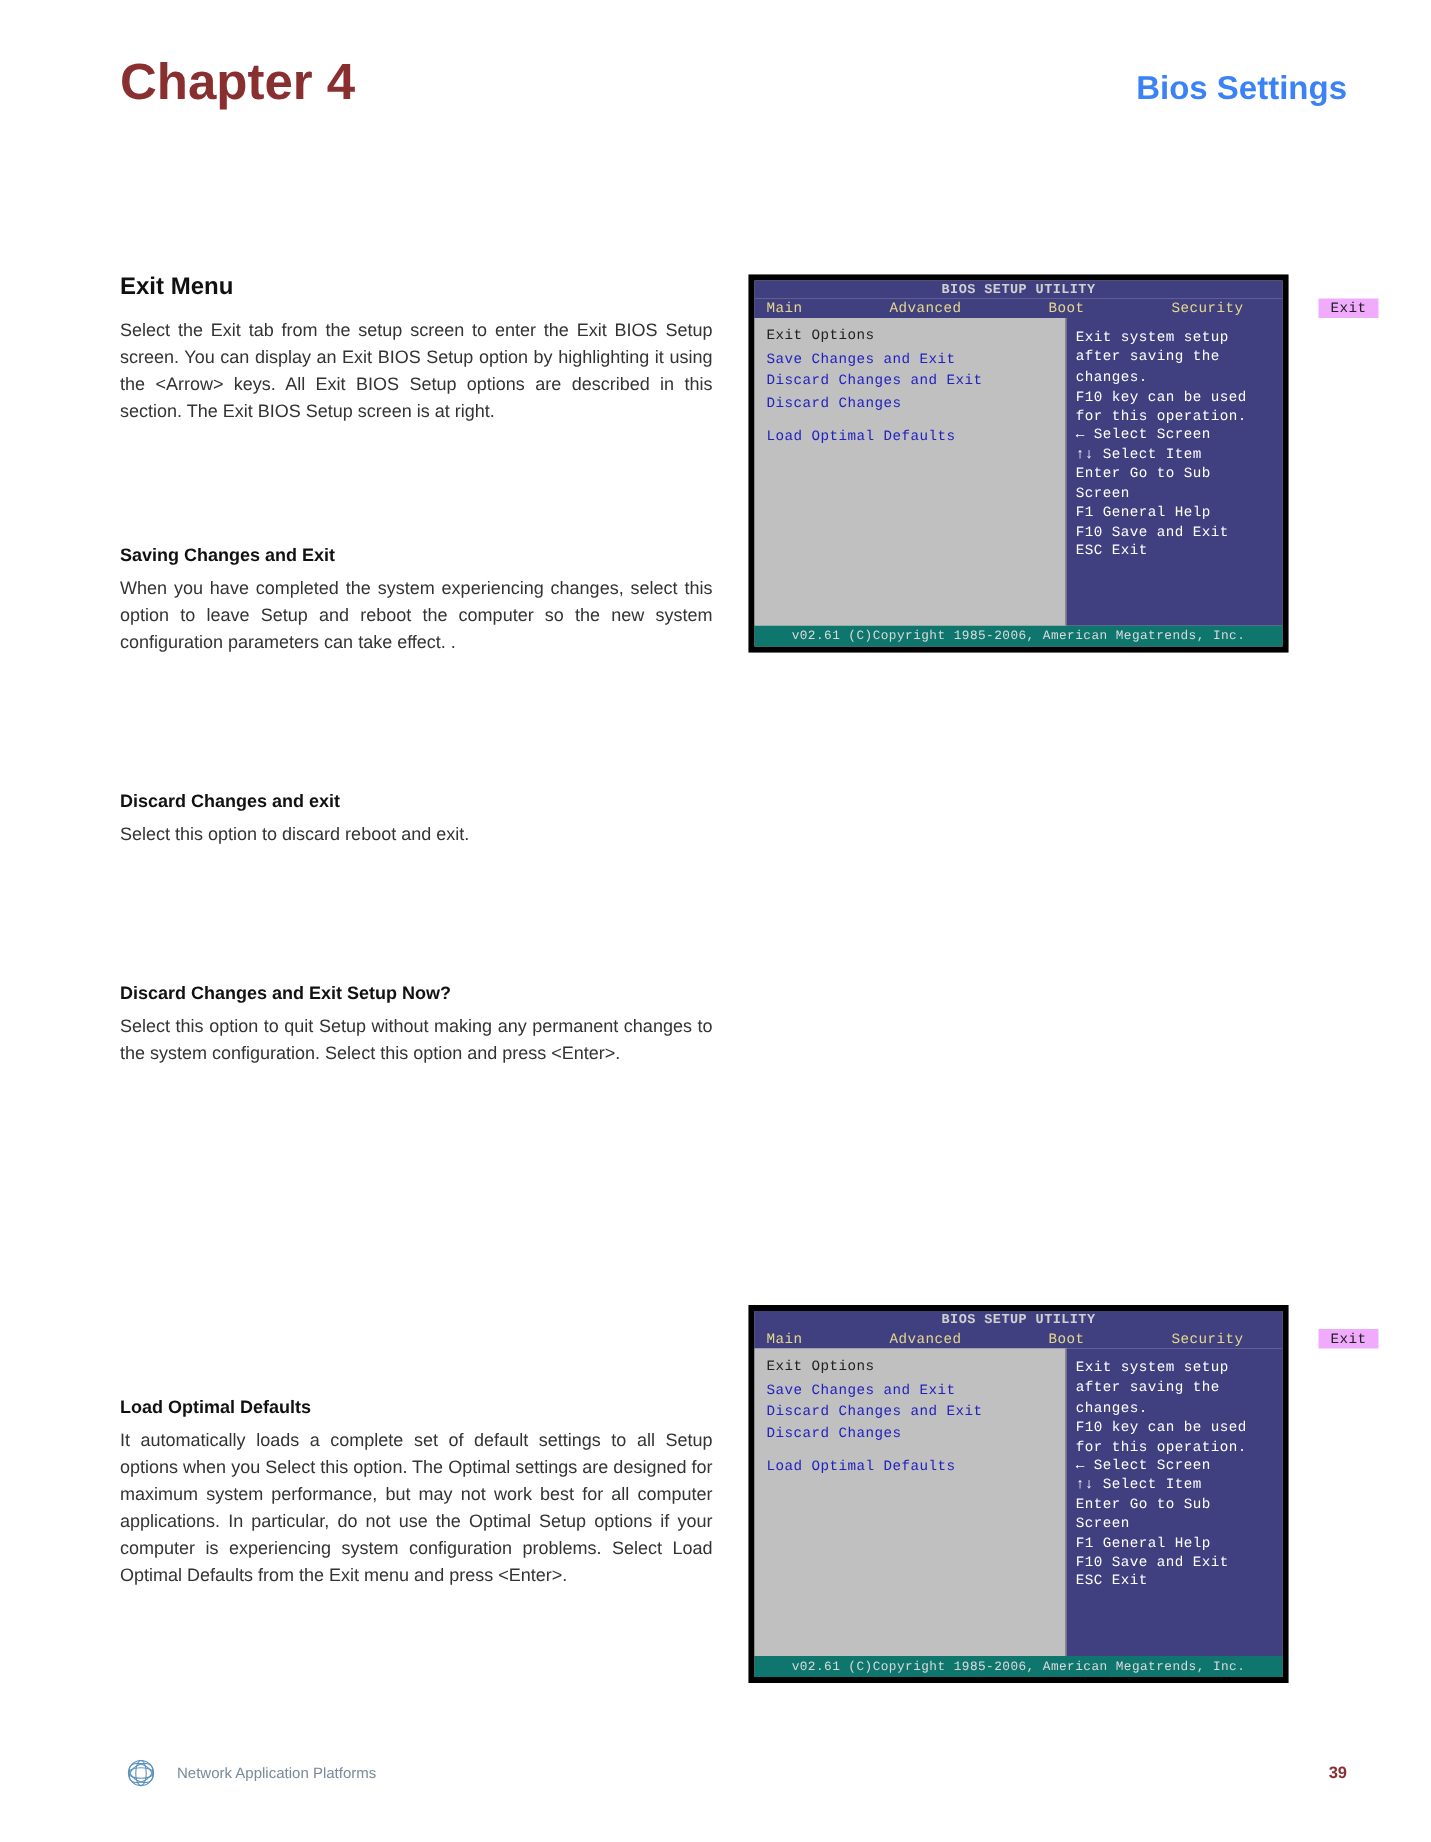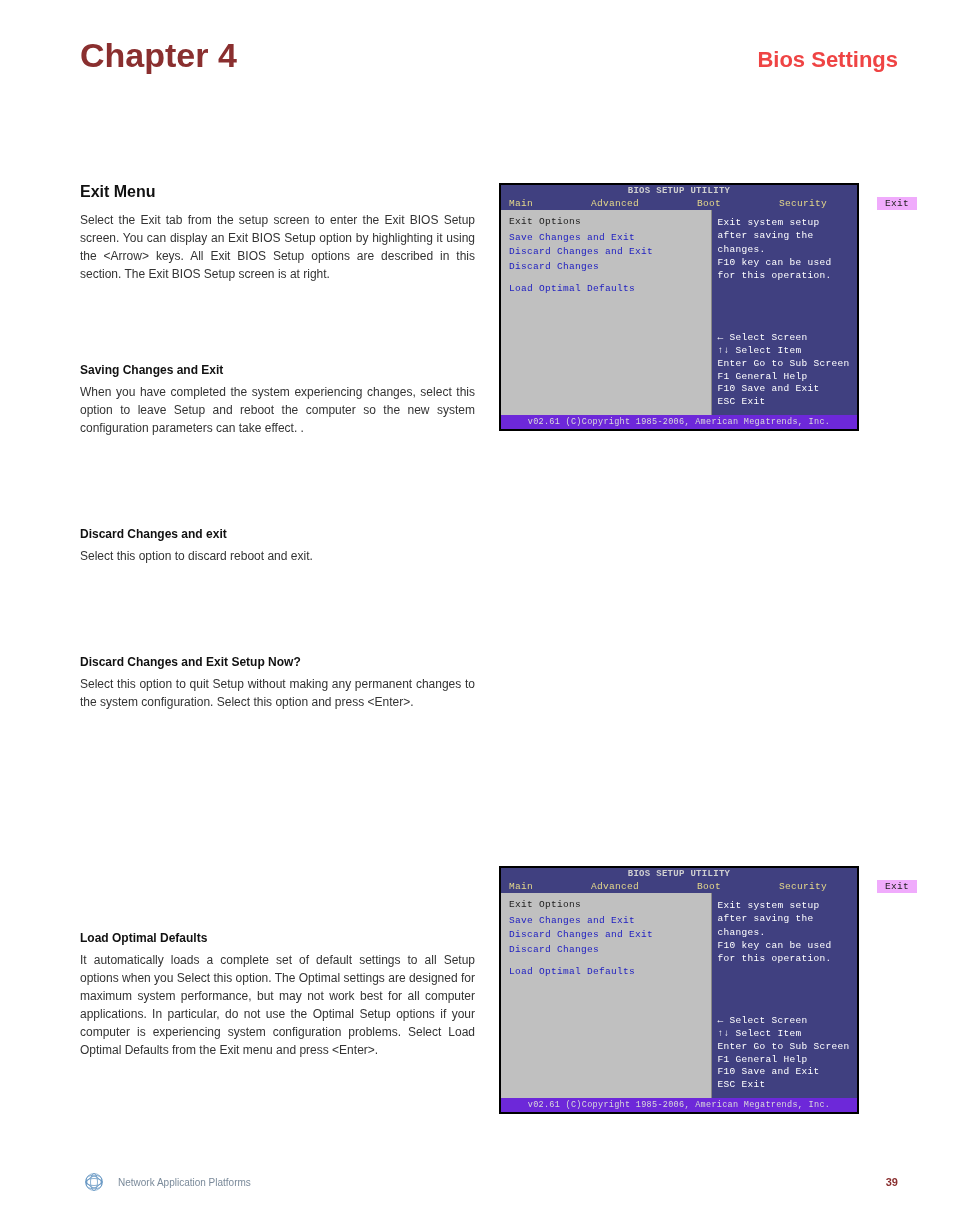--- a/index.html
+++ b/index.html
@@ -7,53 +7,53 @@
     width: 954px;
     height: 1228px;
     background: #ffffff;
     font-family: "Segoe UI", Arial, sans-serif;
     color: #222;
     position: relative;
     padding: 36px 56px 30px 80px;
   }
   .header-row { display: flex; justify-content: space-between; align-items: baseline; margin-bottom: 108px; }
   h1.chapter { font-size: 34px; font-weight: 700; color: #8a2f2f; }
-  h2.right-title { font-size: 22px; font-weight: 700; color: #ef4444; }
+  h2.right-title { font-size: 22px; font-weight: 700; color: #3b82f6; }
   .columns { display: flex; gap: 24px; }
   .col-left { flex: 0 0 395px; }
   .col-right { flex: 1; }
   h3.section { font-size: 16px; font-weight: 700; color: #111; margin-bottom: 10px; }
   h4.sub { font-size: 12px; font-weight: 700; color: #111; margin-bottom: 6px; }
   p.body { font-size: 12px; line-height: 1.5; color: #333; text-align: justify; margin-bottom: 10px; }
   .sp-sm { height: 70px; }
   .sp-md { height: 80px; }
   .sp-xl { height: 210px; }
 
   
   .bios {
     width: 360px;
     font-family: "Courier New", monospace;
     font-size: 9.5px;
     letter-spacing: 0.3px;
     background: #c0c0c0;
-    border: 2px solid #000000;
+    border: 4px solid #000000;
     margin-bottom: 40px;
   }
   .bios .title { text-align: center; color: #d0d0d0; background: #404080; padding: 1px 0; font-weight: bold; font-size: 9px; }
   .bios .tabs { display: flex; background: #404080; color: #fff; font-size: 9.5px; gap: 42px; }
   .bios .tabs span { padding: 1px 8px; color: #e5d88a; }
   .bios .tabs span.active { background: #f0abfc; color: #202020; }
   .bios .mid { display: flex; height: 205px; }
   .bios .left-pane { flex: 1.45; background: #c0c0c0; padding: 6px 8px; color: #2020c0; border-right: 1px solid #888; }
-  .bios .right-pane { flex: 1; background: #404080; color: #fff; padding: 6px 6px; display: flex; flex-direction: column; justify-content: space-between; }
+  .bios .right-pane { flex: 1; background: #404080; color: #fff; padding: 6px 6px; display: flex; flex-direction: column; }
   .bios .opt-header { color: #202020; margin-bottom: 4px; }
   .bios .opt { color: #2020c0; line-height: 1.5; }
   .bios .help-top div { color: #fff; line-height: 1.4; }
   .bios .help-bot div { color: #fff; line-height: 1.35; }
-  .bios .footer { background: #6d28d9; color: #dadada; font-size: 8.5px; text-align: center; padding: 2px 0; }
+  .bios .footer { background: #0f766e; color: #dadada; font-size: 8.5px; text-align: center; padding: 2px 0; }
 
   .page-footer {
     position: absolute;
     bottom: 32px;
     left: 80px;
     right: 56px;
     display: flex;
     justify-content: space-between;
     align-items: center;
     font-size: 10px;

